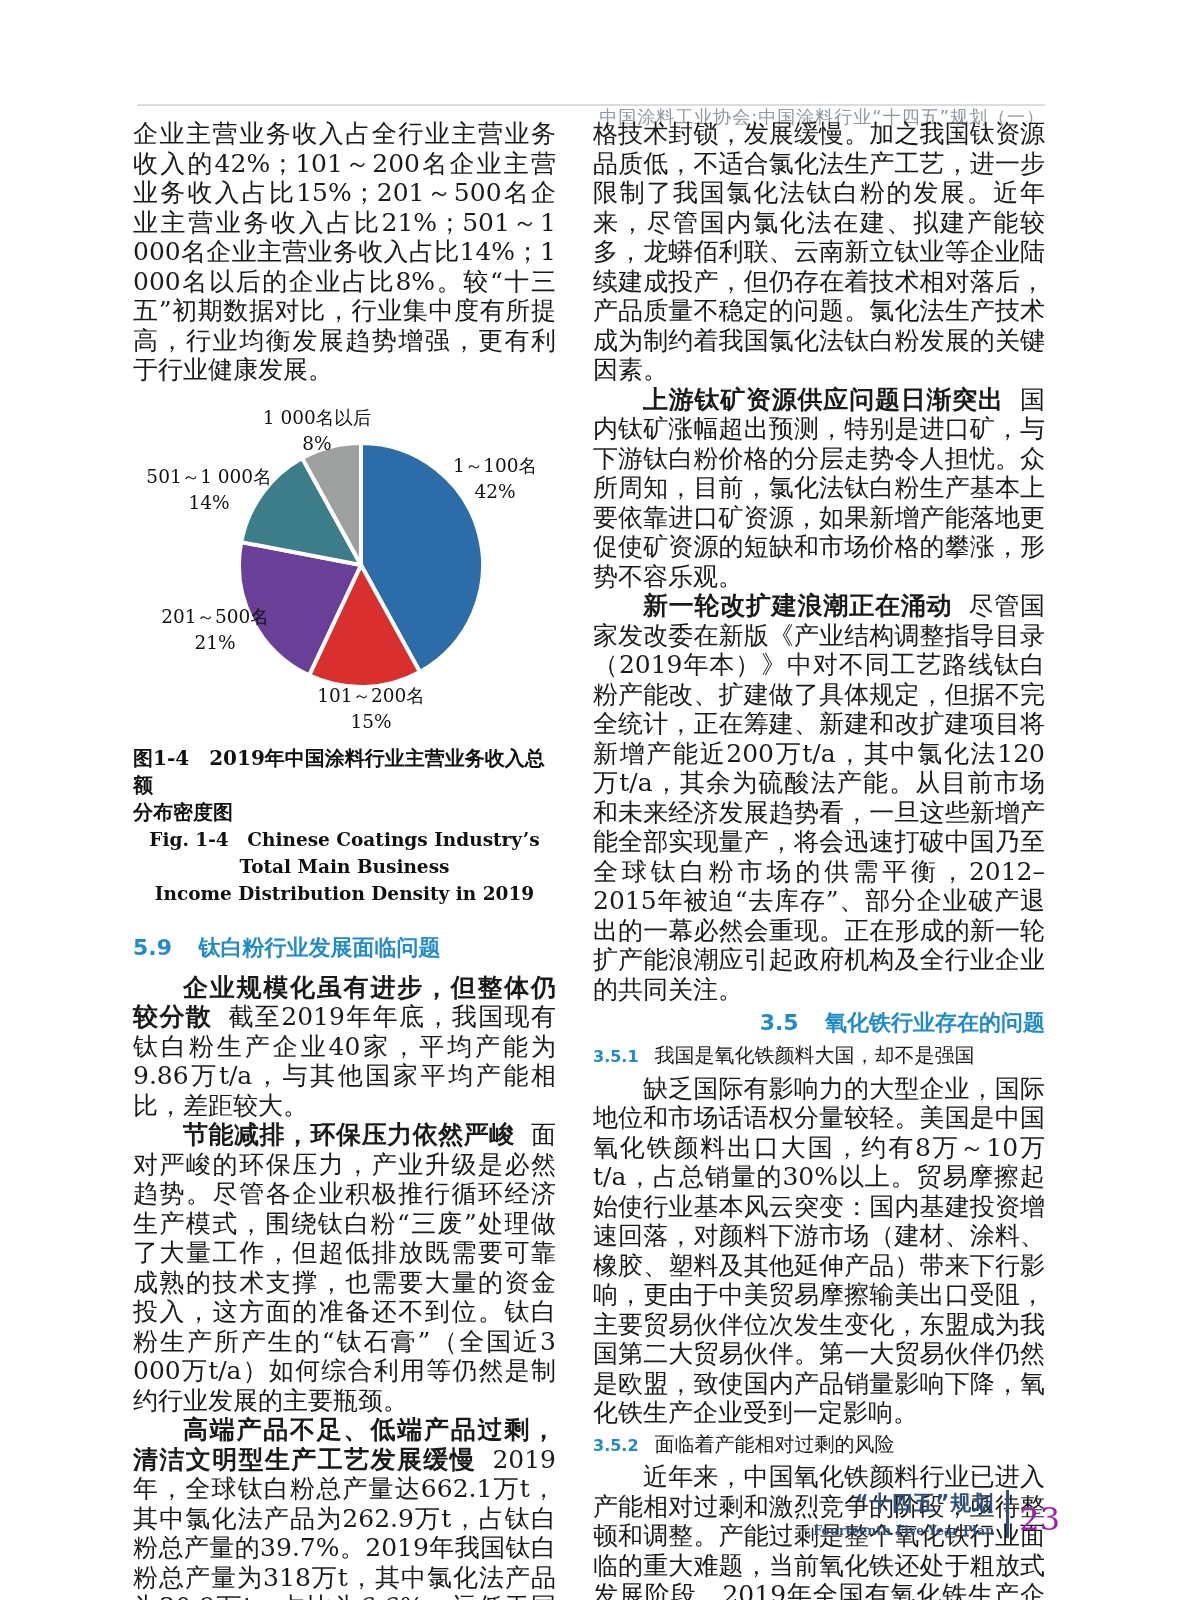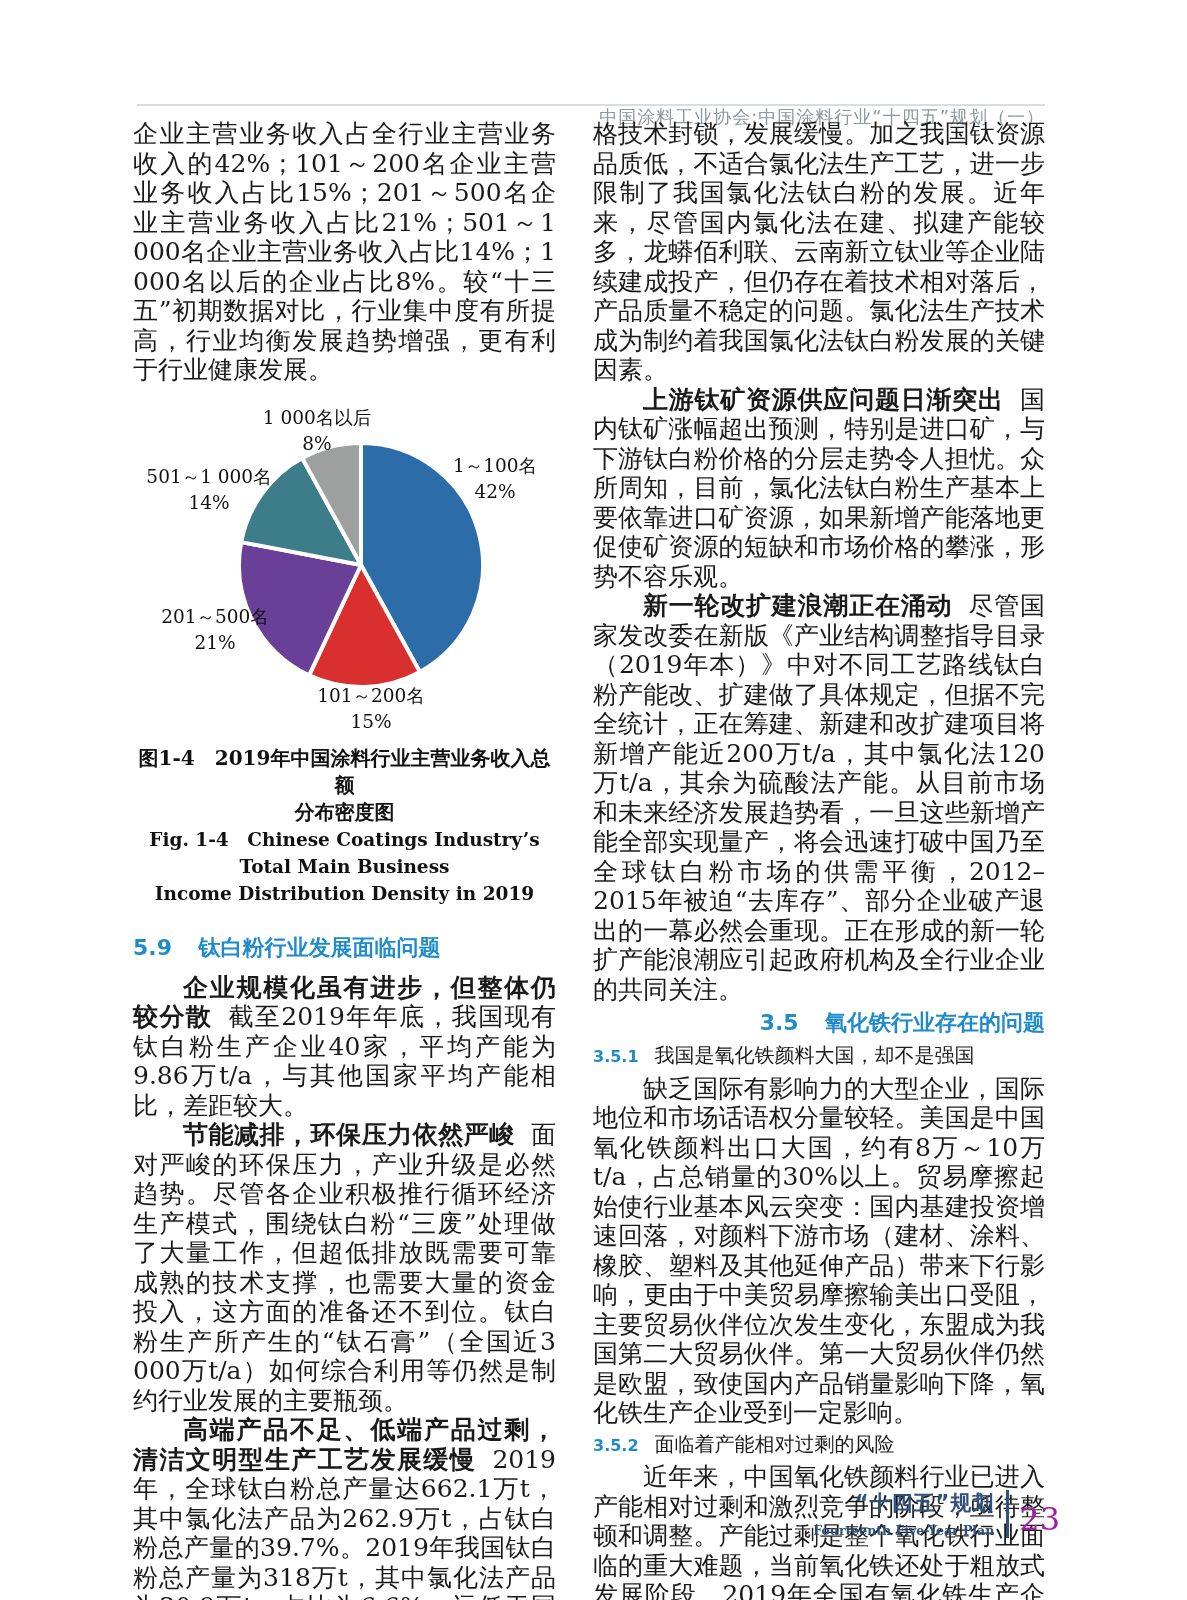--- a/index.html
+++ b/index.html
@@ -30,21 +30,21 @@
   .lead {
     font-family:"DejaVu Sans","Liberation Sans",sans-serif;
     font-weight:bold; margin-right:.65em;
   }
   .note-p { margin:2px 0 0; font-size:20px; line-height:29.5px; text-align:right; color:#1a1a1a; }
   
   figure { margin:10px 0 2px; }
   figure svg { display:block; }
   .pie-label { font-size:18.5px; fill:#111111; font-family:"DejaVu Serif","Liberation Serif",serif; }
   .cap-zh {
-    text-align:center; font-weight:bold; font-size:20px; line-height:27px;
+    font-weight:bold; font-size:20px; line-height:27px;
     color:#111111;
   }
   .cap-en {
     text-align:center; font-weight:bold; font-size:18.5px; line-height:27px;
     color:#111111;
   }
   .caption-block { margin-top:6px; }
   
   .sec-heading {
     margin:26px 0 10px;

